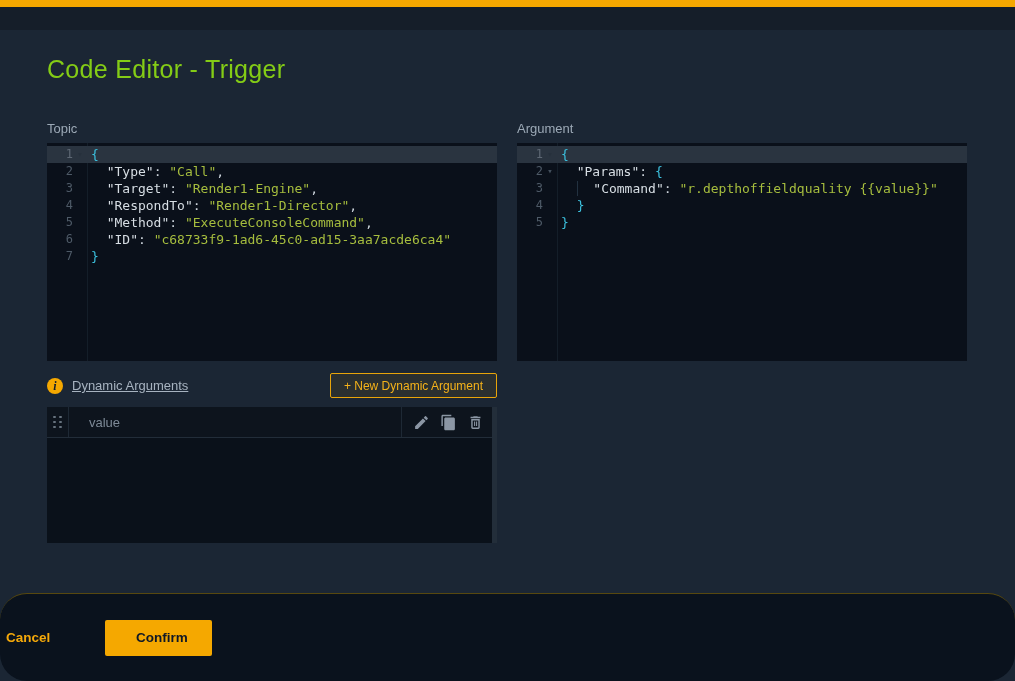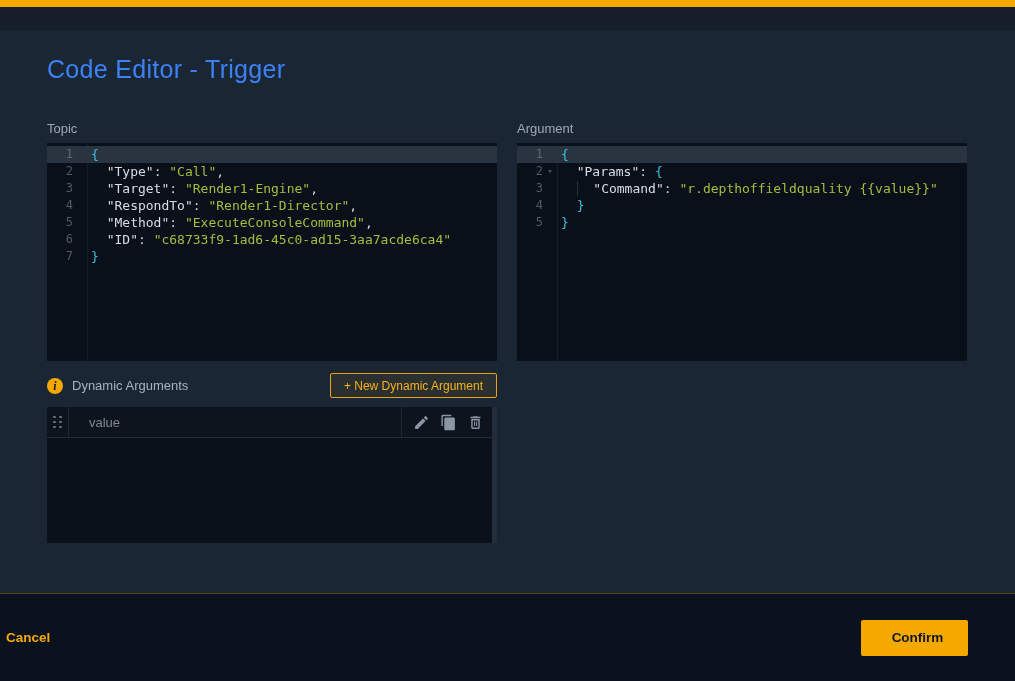--- a/index.html
+++ b/index.html
@@ -7,21 +7,21 @@
     width:1015px; height:681px; position:relative; overflow:hidden;
     background:#1B2634; font-family:"Liberation Sans", sans-serif;
     -webkit-font-smoothing:antialiased;
   }
   .accent-bar { position:absolute; left:0; top:0; width:100%; height:7px; background:var(--accent,#F5A800); }
   .topbar { position:absolute; left:0; top:7px; width:100%; height:23px; background:#151E29; }
   .main-bg { position:absolute; left:0; top:30px; width:100%; height:563px; background:#1B2634; }
 
   .dialog-title {
     position:absolute; left:47px; top:54px; font-size:25px; line-height:30px;
-    color:#3b82f6; font-weight:400; letter-spacing:.3px; z-index:2;
+    color:#84cc16; font-weight:400; letter-spacing:.3px; z-index:2;
   }
 
   .editor-label { position:absolute; top:121px; font-size:13px; line-height:16px; color:#9CA9B6; z-index:2; }
   #topic-label { left:47px; } #message-label { left:517px; }
 
   .code-editor {
     position:absolute; top:143px; width:450px; height:218px; background:#0A101A;
     font-family:"DejaVu Sans Mono", monospace; font-size:13px; line-height:17px;
     padding-top:3px; box-sizing:border-box; overflow:hidden; z-index:2; cursor:text;
   }
@@ -42,21 +42,21 @@
 
   .dyn-header {
     position:absolute; left:47px; top:372px; width:450px; height:27px;
     display:flex; align-items:center; z-index:2;
   }
   .info-icon {
     width:16px; height:16px; border-radius:50%; background:var(--accent,#F5A800);
     color:#14202C; font-family:"Liberation Serif", serif; font-style:italic; font-weight:bold;
     font-size:12px; text-align:center; line-height:16px; flex:none;
   }
-  .dyn-title { margin-left:9px; font-size:13px; color:#A7B3C0; flex:1; }
+  .dyn-title { margin-left:9px; font-size:13px; color:#A7B3C0; flex:1;text-decoration:underline; }
   .new-arg-btn {
     height:25px; padding:0 13px; background:rgba(242,169,0,0.07);
     border:1px solid #E8A40A; border-radius:2px; color:#F5B21A;
     font-size:12px; font-weight:normal; font-family:inherit; cursor:pointer;
   }
 
   .dyn-list {
     position:absolute; left:47px; top:407px; width:450px; height:136px;
     background:#0A111A; box-sizing:border-box; padding-right:5px; z-index:2;
   }
@@ -69,21 +69,21 @@
   .dots { display:grid; grid-template-columns:repeat(2,3px); grid-auto-rows:3px; gap:2px 3px; }
   .dots i { width:2.5px; height:2.5px; border-radius:50%; background:#67737F; display:block; }
   .arg-name { flex:1; padding-left:20px; font-size:13px; color:#7E8A97; display:flex; align-items:center; }
   .row-actions { display:flex; align-items:center; gap:9px; border-left:1px solid #1E2935; padding:0 8px 0 10px; flex:none; }
   .icon-btn { background:none; border:none; padding:0; width:18px; height:18px; color:#8B96A4; cursor:pointer; display:flex; align-items:center; justify-content:center; }
   .icon-btn svg { width:17px; height:17px; fill:currentColor; stroke:none; }
 
   .footer {
     position:absolute; left:0; top:593px; width:100%; height:88px; background:#0A121D;
     border-top:1px solid #57480F; box-sizing:border-box;
-    display:flex; align-items:center; justify-content:space-between; padding-right:47px; z-index:2;
+    display:flex; align-items:center; justify-content:flex-start; padding-right:47px; z-index:2;border-radius:27px;
   }
   .cancel-btn {
     background:none; border:none; color:#F5A90A; font-weight:bold; font-size:13.5px;
     margin-right:49px; cursor:pointer; font-family:inherit;
   }
   .confirm-btn {
     width:107px; height:36px; background:var(--accent,#F5A800); color:#0F1826; border:none;
     border-radius:2px; font-weight:bold; font-size:13.5px; cursor:pointer; font-family:inherit;padding-left:12px;
   }
 </style>

